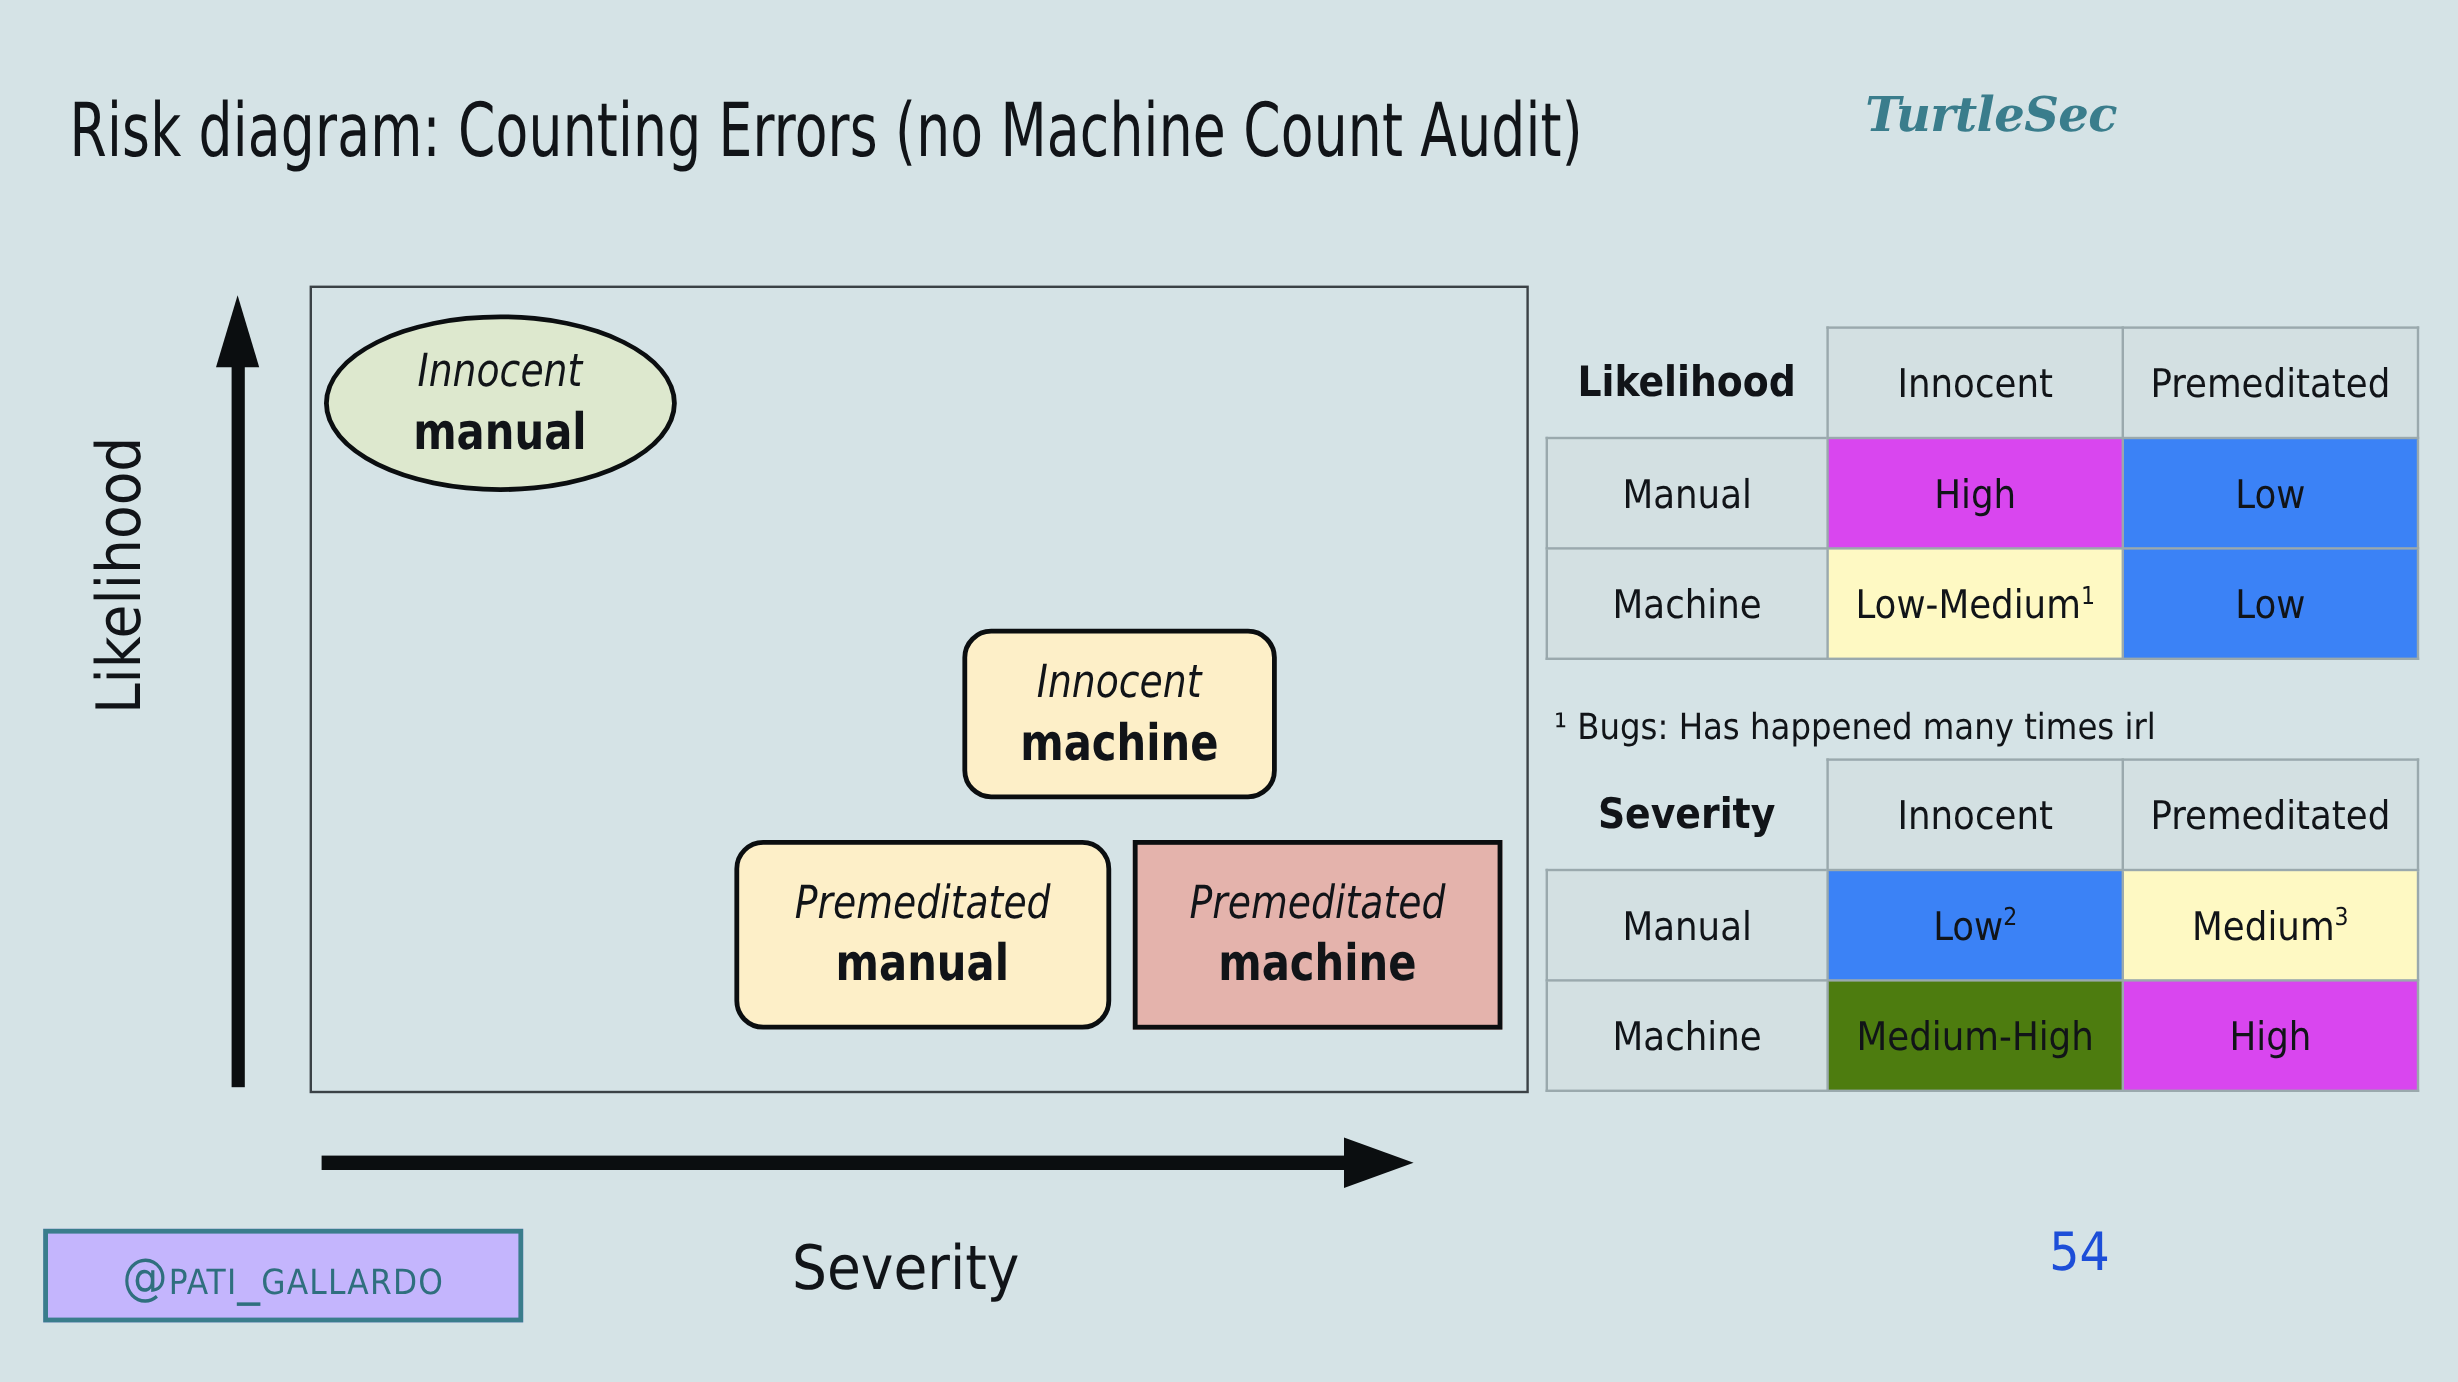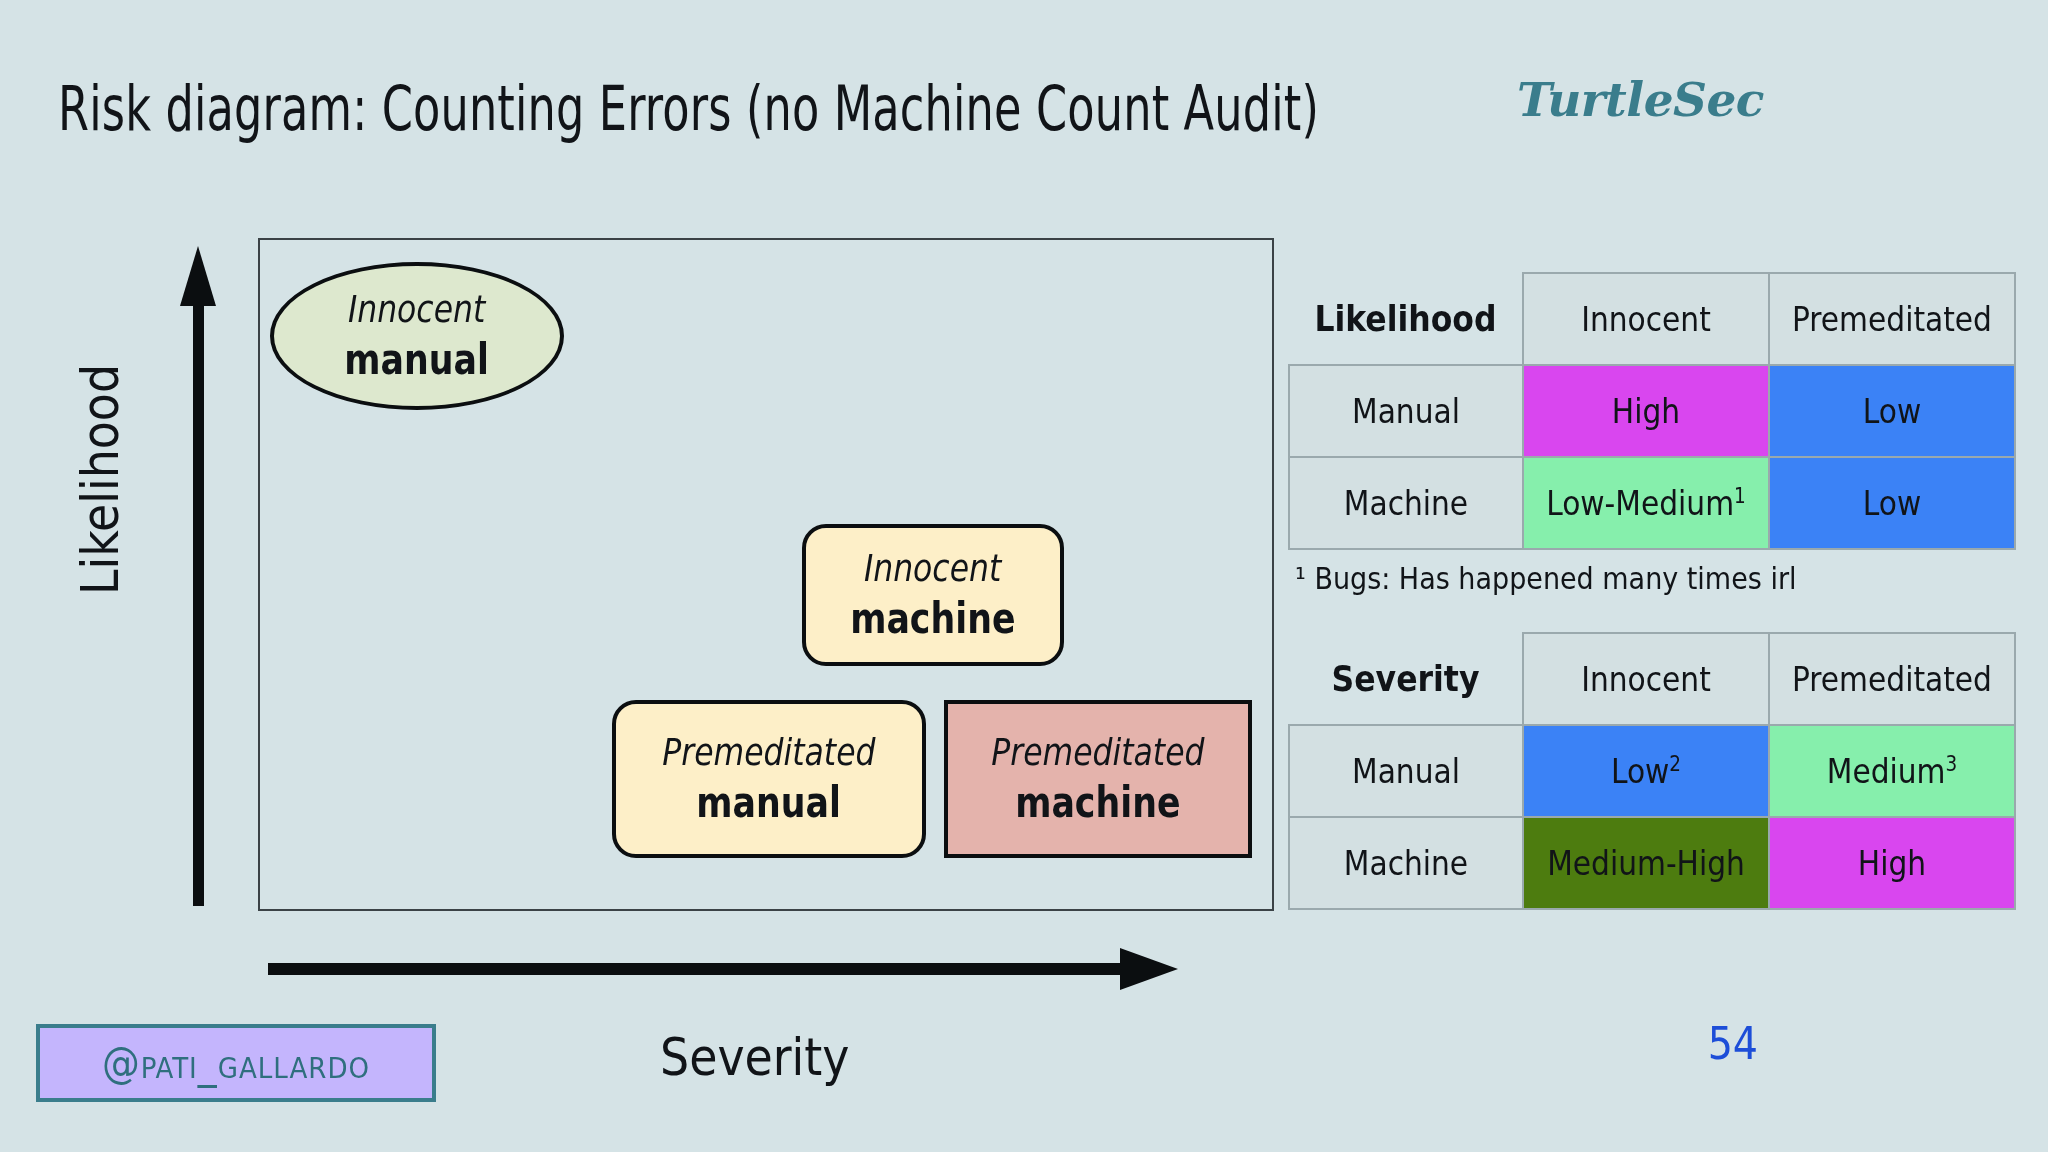--- a/index.html
+++ b/index.html
@@ -18,21 +18,21 @@
     letter-spacing: 0.2px;
     transform: scaleX(0.80); transform-origin: left top;
     white-space: nowrap;
   }
 
   
   .brand {
     position: absolute; right: 52px; top: 72px;
     font-family: "DejaVu Serif", serif;
     font-style: italic; font-weight: bold;
-    font-size: 47px; color: #3a7d8c; letter-spacing: -0.5px;
+    font-size: 40px; color: #3a7d8c; letter-spacing: -0.5px;
     white-space: nowrap;
   }
 
   
   .plot-box {
     position: absolute; left: 258px; top: 238px;
     width: 1016px; height: 673px;
     border: 2px solid #3b4246;
     background: transparent;
   }
@@ -125,32 +125,32 @@
     transform-origin: center;
   }
   .matrix td.corner {
     border: none; background: transparent;
     font-weight: bold; font-size: 35px;
   }
   .matrix td.rowhead { background: #d3e0e2; width: 242px; }
   .matrix td.colhead { background: #d3e0e2; width: 246px; }
   .c-red    { background: #d946ef; }
   .c-green  { background: #3b82f6; }
-  .c-yellow { background: #86efac; margin-top: 47px; }
+  .c-yellow { background: #fef9c3; margin-top: 47px; }
   .c-orange { background: #4d7c0f; }
 
   .matrix-likelihood { left: 1288px; top: 272px; width: 728px; }
   .matrix-severity   { left: 1288px; top: 632px; width: 728px; }
 
   
   .footnote {
     position: absolute; font-size: 30px; color: #111418; line-height: 1.28;
     white-space: nowrap;
   }
-  .fn1 { left: 1295px; top: 560px; }
+  .fn1 { left: 1295px; top: 588px; }
   .fn-block { position: absolute; left: 1295px; top: 955px; width: 700px; }
   .fn-block .fn-line { font-size: 30px; color: #111418; line-height: 1.33; }
   .fn-block .indent { padding-left: 22px; }
 
   .page-num {
     position: absolute; right: 58px; top: 1018px;
     font-size: 44px; color: #1d4ed8;
   }
 
   

